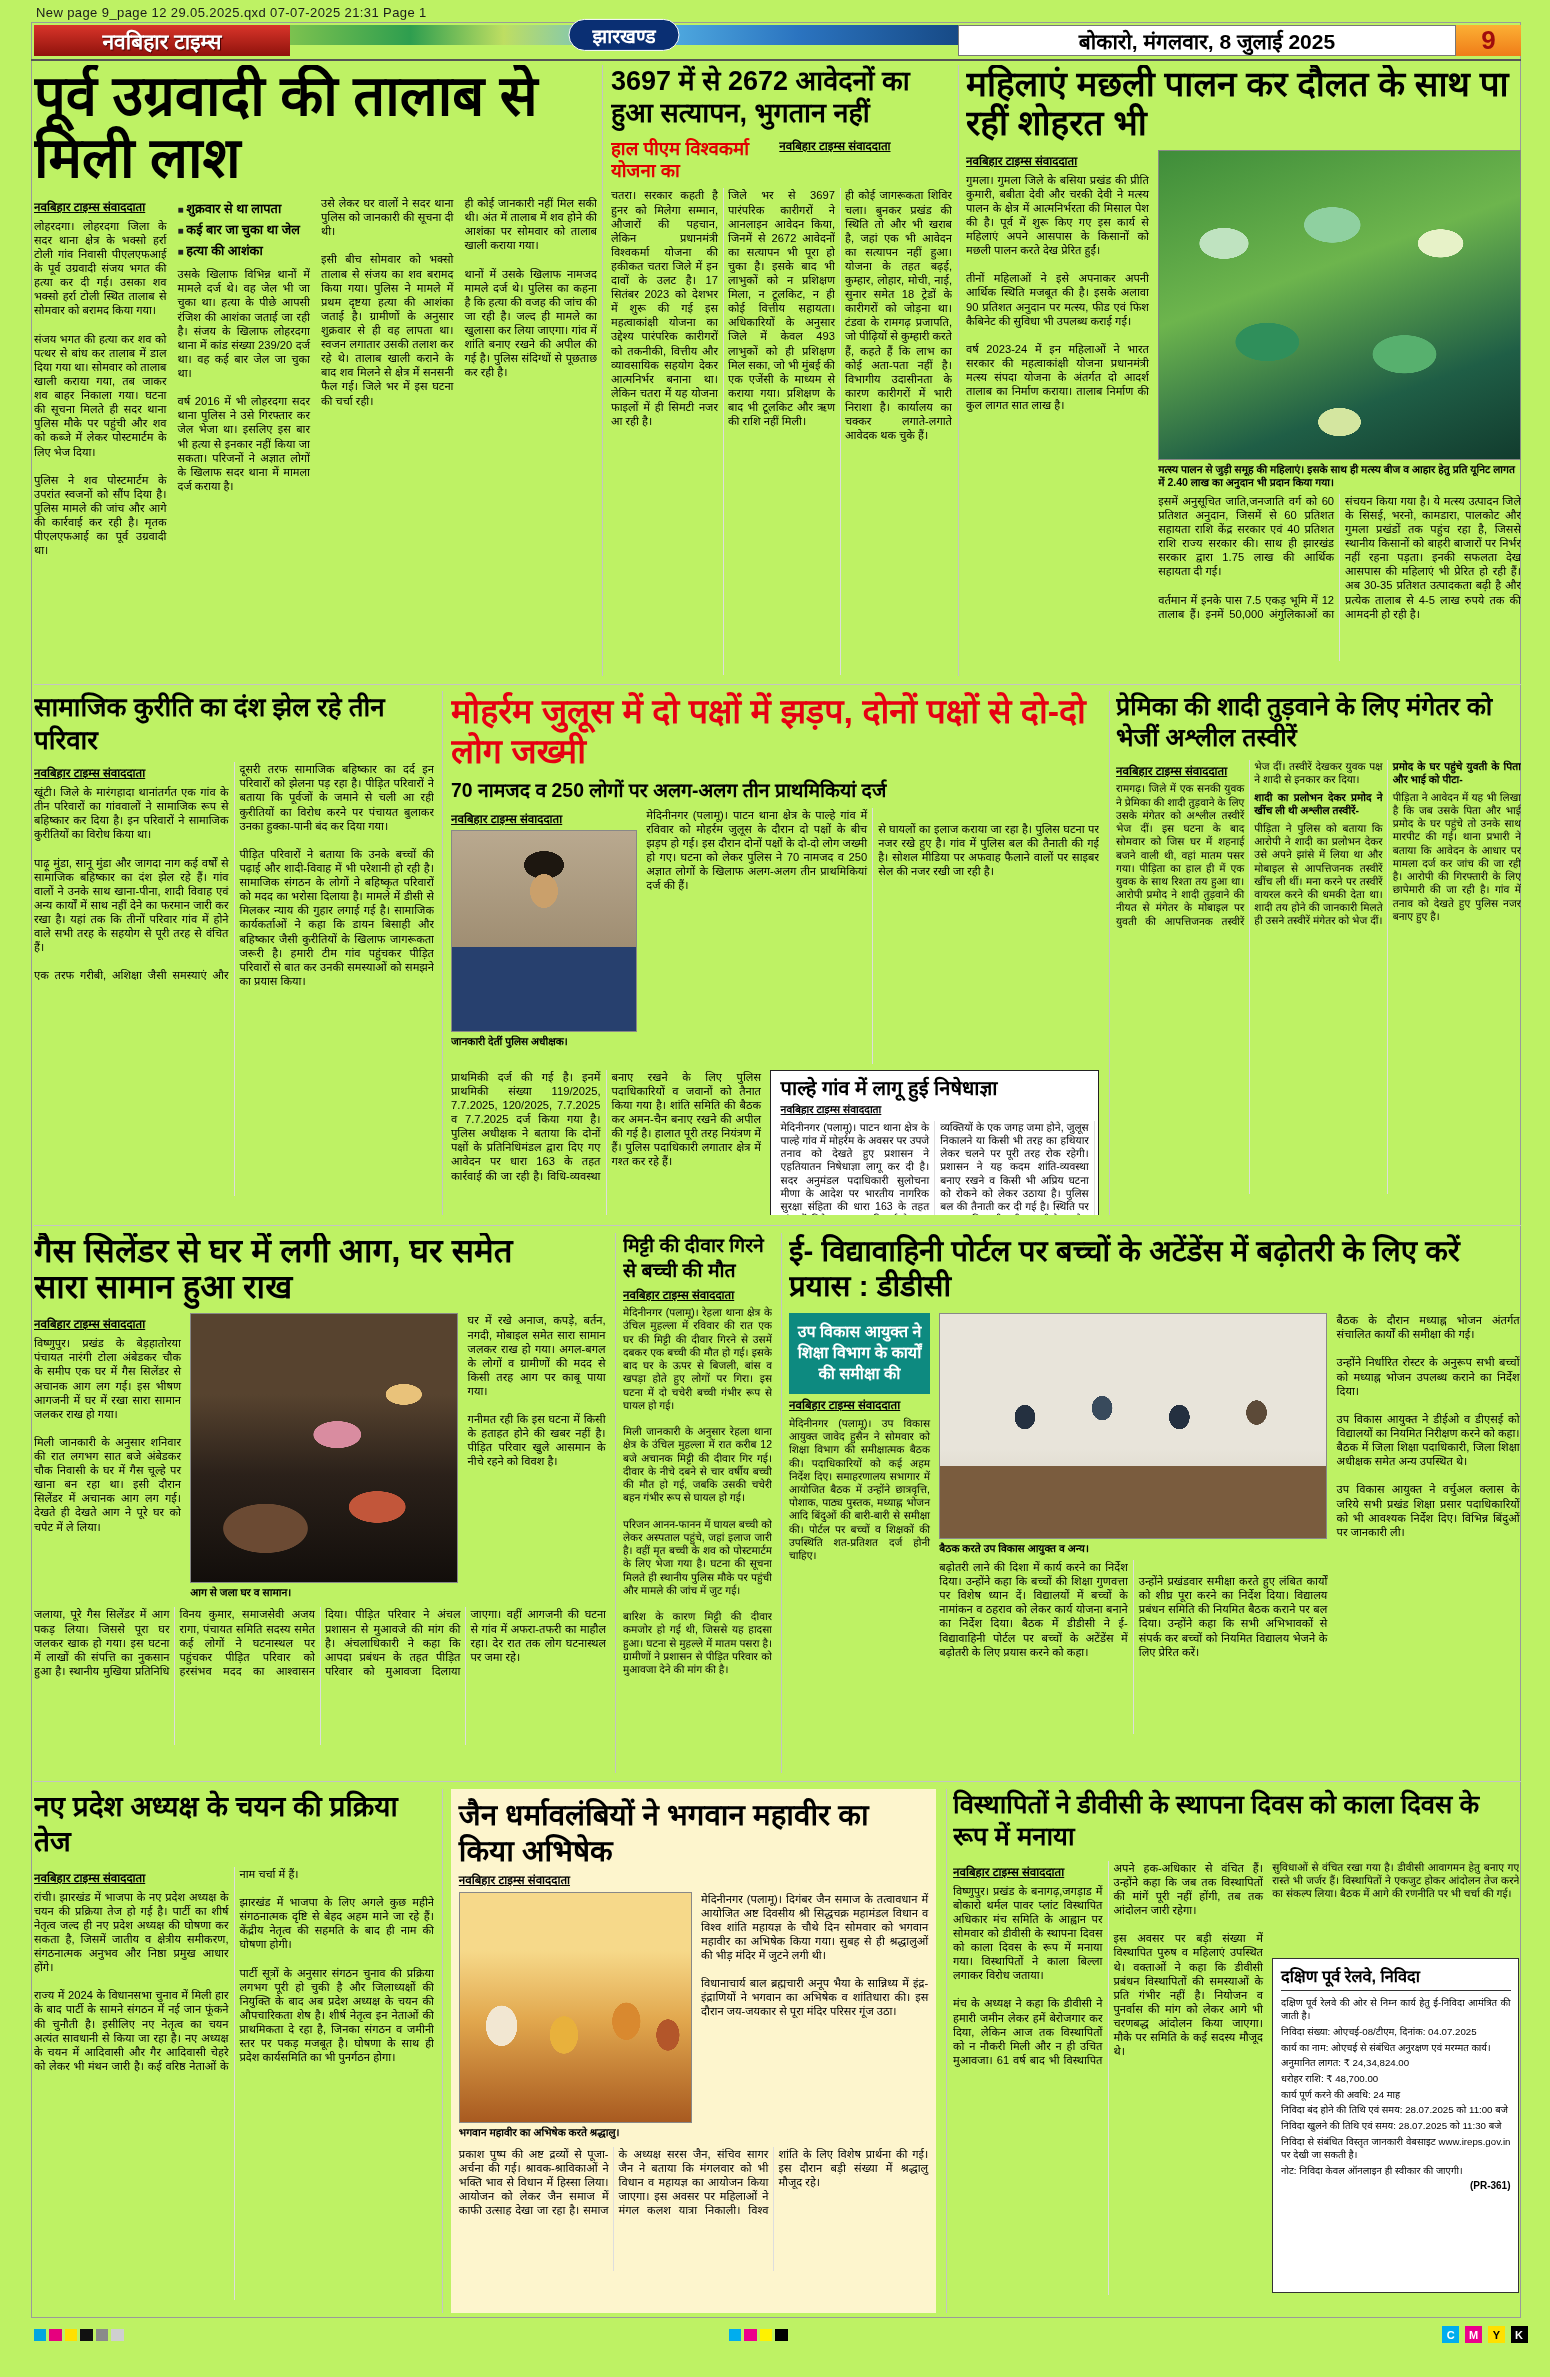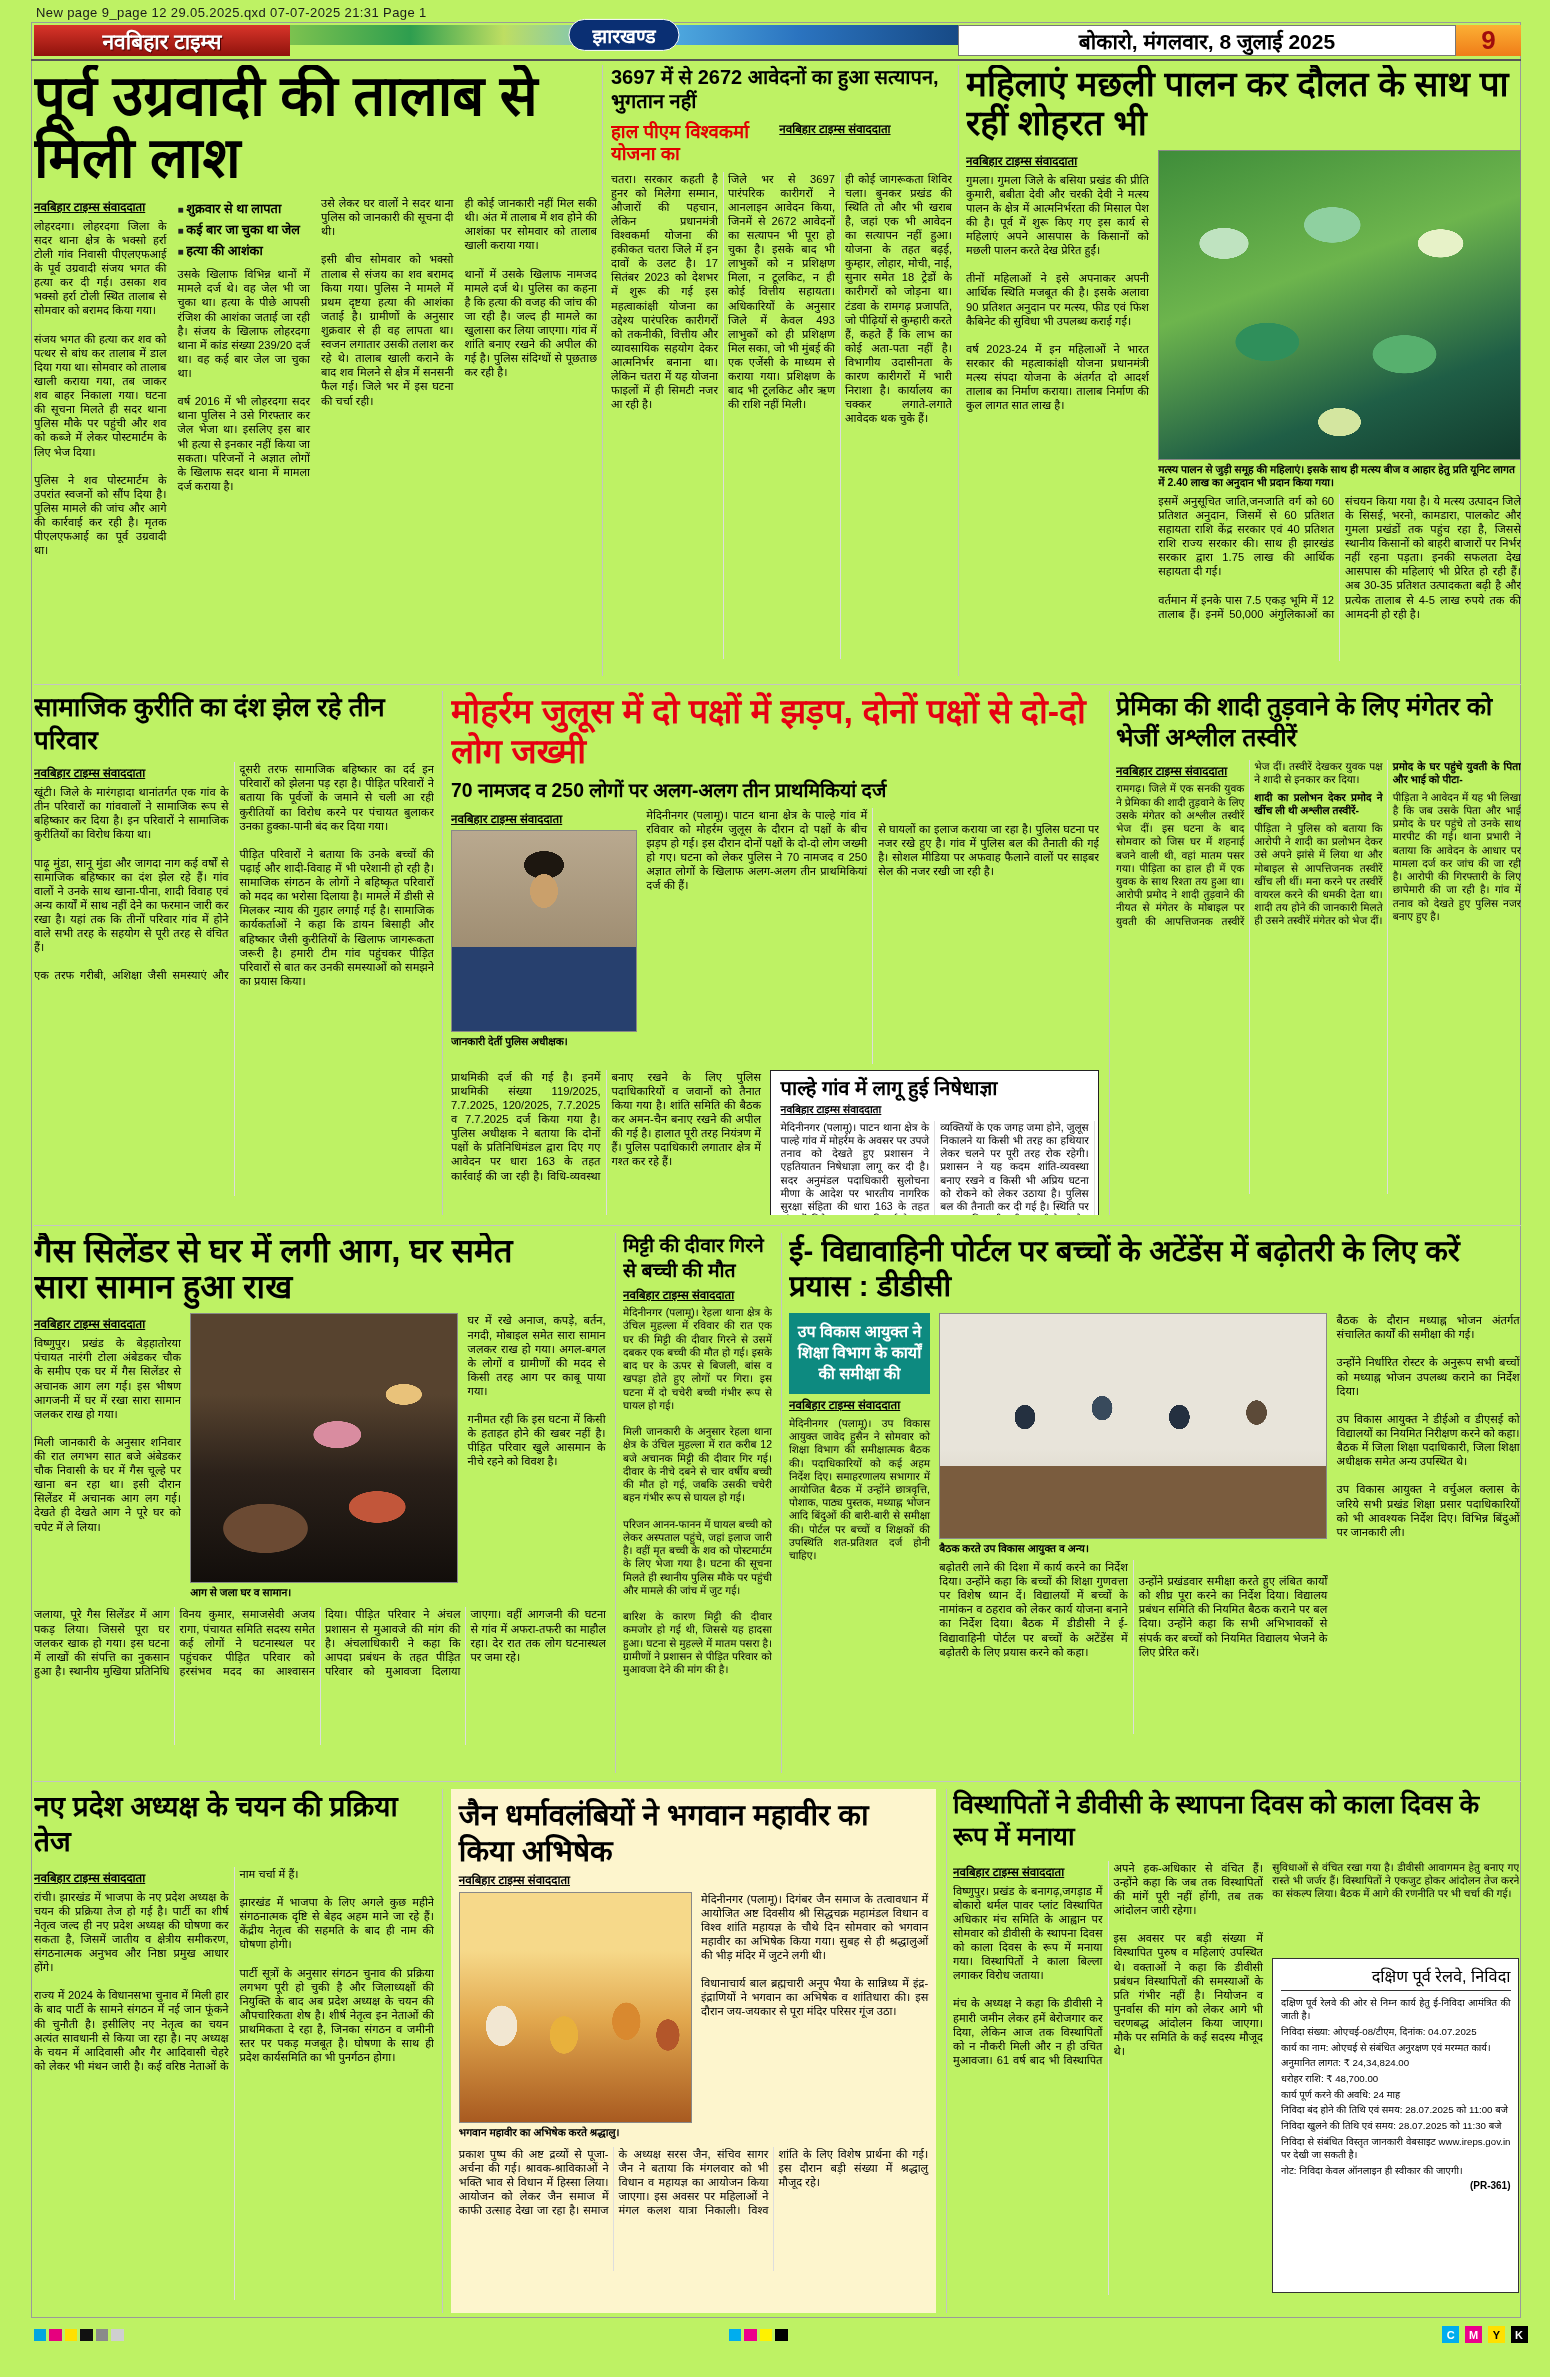--- a/index.html
+++ b/index.html
@@ -78,21 +78,21 @@
       radial-gradient(28px 37px at 45% 62%, #e8b13c 0 50%, transparent 51%),
       radial-gradient(28px 37px at 72% 56%, #d9892f 0 50%, transparent 51%),
       radial-gradient(23px 31px at 90% 62%, #b3562a 0 50%, transparent 51%),
       linear-gradient(180deg,#f6d98a 0 25%, #e2a84e 55%, #a85a20); }
 
   .tealbox { background:#0d8a80; color:#fff; font-weight:bold; font-size:16px; line-height:1.3;
       padding:9.3px 7.8px; text-align:center; }
   .yellowpanel { background:#fdf5cd; padding:7.8px; }
   .boxed { border:1.6px solid #222; padding:6.2px 9.3px; background:#fff; }
   .tenderbox { border:1.6px solid #333; padding:6.2px 7.8px; background:#fff; }
-  .tenderbox .t-title { font-size:16.3px; font-weight:normal; text-align:right; border-bottom:0.8px solid #333; padding-bottom:3.1px; margin-bottom:4.7px; }
+  .tenderbox .t-title { font-size:16.3px; font-weight:bold; text-align:left; border-bottom:0.8px solid #333; padding-bottom:3.1px; margin-bottom:4.7px; }
   .tline { font-size:9.7px; line-height:1.38; margin:2.3px 0; text-align:justify; }
   .pr { text-align:right; font-weight:bold; font-size:10px; margin-top:3.1px; }
 
   .sq { display:inline-block; width:12.4px; height:12.4px; margin-right:3.1px; vertical-align:middle; }
   .chip { display:inline-flex; width:17px; height:17px; margin-left:2.3px; align-items:center; justify-content:center;
       color:#fff; font-weight:bold; font-size:11px; }
 </style>
 </head>
 <body>
 
@@ -149,21 +149,21 @@
       </div>
       <div style="width:133px">
         <div class="txt">ही कोई जानकारी नहीं मिल सकी थी। अंत में तालाब में शव होने की आशंका पर सोमवार को तालाब खाली कराया गया।
 
 थानों में उसके खिलाफ नामजद मामले दर्ज थे। पुलिस का कहना है कि हत्या की वजह की जांच की जा रही है। जल्द ही मामले का खुलासा कर लिया जाएगा। गांव में शांति बनाए रखने की अपील की गई है। पुलिस संदिग्धों से पूछताछ कर रही है।</div>
       </div>
     </div>
   </div>
 
   <div class="art" style="left:611px;top:65px;width:341px;height:612px">
-    <div class="hl" style="font-size:20px;line-height:1.2">3697 में से 2672 आवेदनों का हुआ सत्यापन, भुगतान नहीं</div>
+    <div class="hl" style="font-size:27px;line-height:1.2">3697 में से 2672 आवेदनों का हुआ सत्यापन, भुगतान नहीं</div>
     <div style="display:flex;gap:9.3px;margin-top:7.8px;align-items:flex-start">
       <div class="redlabel" style="width:159px">हाल पीएम विश्वकर्मा योजना का</div>
       <div class="byline" style="margin:0">नवबिहार टाइम्स संवाददाता</div>
     </div>
     <div class="txt cols3" style="margin-top:6.2px;height:487px">चतरा। सरकार कहती है हुनर को मिलेगा सम्मान, औजारों की पहचान, लेकिन प्रधानमंत्री विश्वकर्मा योजना की हकीकत चतरा जिले में इन दावों के उलट है। 17 सितंबर 2023 को देशभर में शुरू की गई इस महत्वाकांक्षी योजना का उद्देश्य पारंपरिक कारीगरों को तकनीकी, वित्तीय और व्यावसायिक सहयोग देकर आत्मनिर्भर बनाना था। लेकिन चतरा में यह योजना फाइलों में ही सिमटी नजर आ रही है।
 
 जिले भर से 3697 पारंपरिक कारीगरों ने आनलाइन आवेदन किया, जिनमें से 2672 आवेदनों का सत्यापन भी पूरा हो चुका है। इसके बाद भी लाभुकों को न प्रशिक्षण मिला, न टूलकिट, न ही कोई वित्तीय सहायता। अधिकारियों के अनुसार जिले में केवल 493 लाभुकों को ही प्रशिक्षण मिल सका, जो भी मुंबई की एक एजेंसी के माध्यम से कराया गया। प्रशिक्षण के बाद भी टूलकिट और ऋण की राशि नहीं मिली।
 
 ही कोई जागरूकता शिविर चला। बुनकर प्रखंड की स्थिति तो और भी खराब है, जहां एक भी आवेदन का सत्यापन नहीं हुआ। योजना के तहत बढ़ई, कुम्हार, लोहार, मोची, नाई, सुनार समेत 18 ट्रेडों के कारीगरों को जोड़ना था। टंडवा के रामगढ़ प्रजापति, जो पीढ़ियों से कुम्हारी करते हैं, कहते हैं कि लाभ का कोई अता-पता नहीं है। विभागीय उदासीनता के कारण कारीगरों में भारी निराशा है। कार्यालय का चक्कर लगाते-लगाते आवेदक थक चुके हैं।</div>
   </div>

